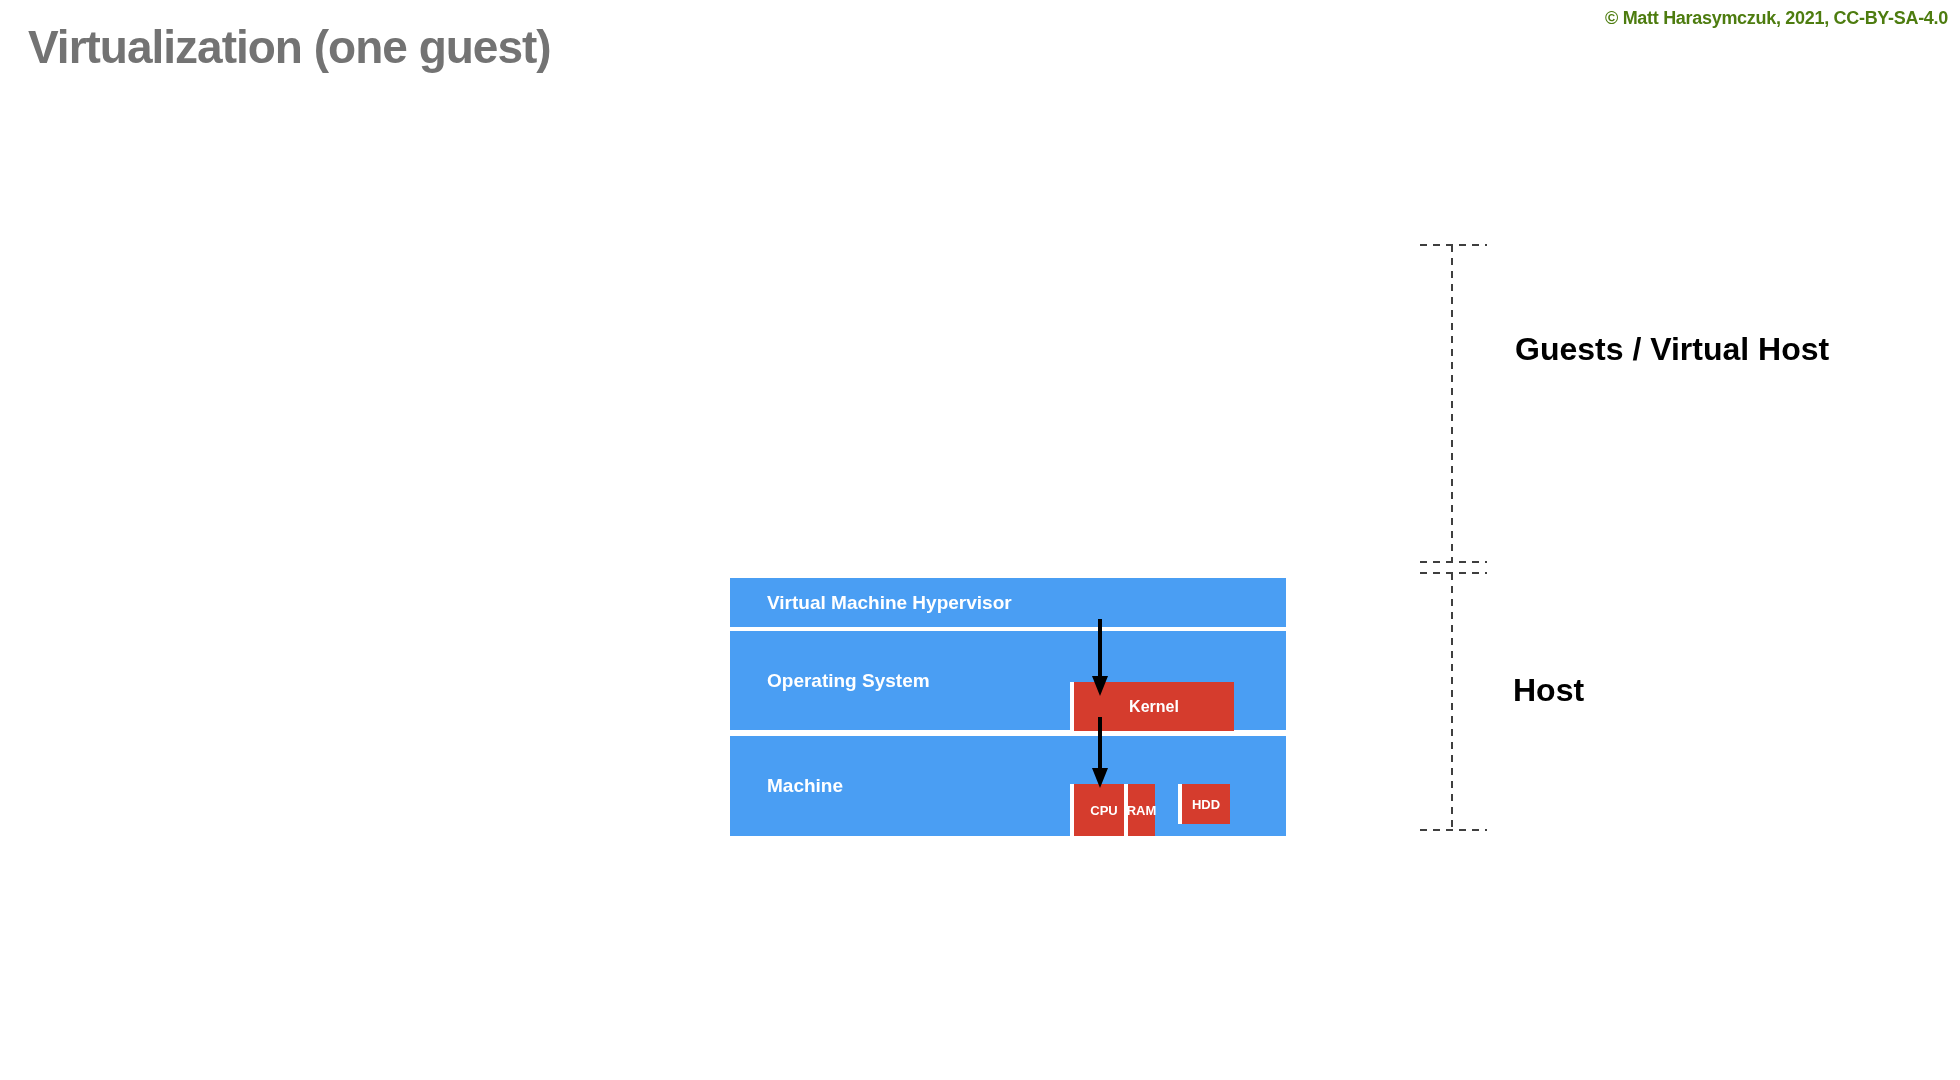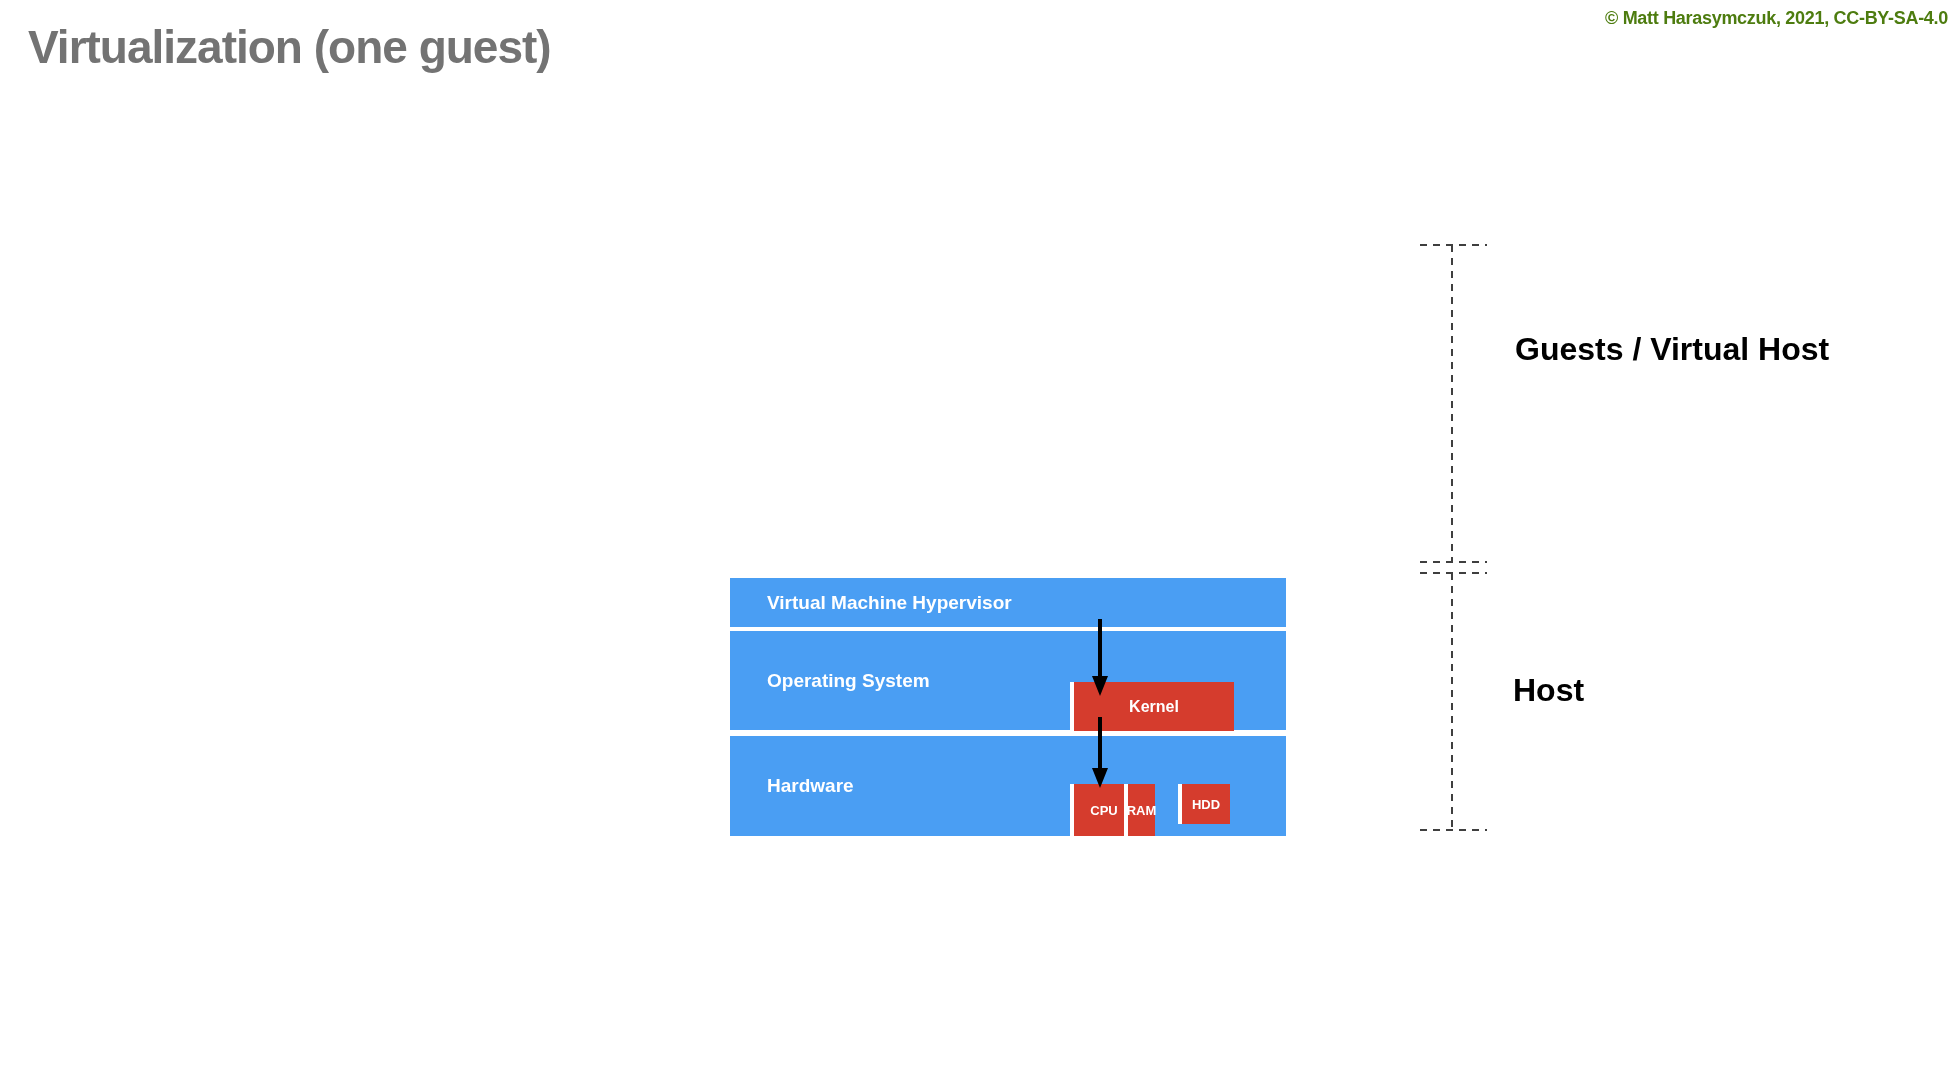--- a/index.html
+++ b/index.html
@@ -104,21 +104,21 @@
 
 <div class="layer" id="layer-hypervisor">
   <span class="layer-label">Virtual Machine Hypervisor</span>
 </div>
 
 <div class="layer" id="layer-os">
   <span class="layer-label">Operating System</span>
 </div>
 
 <div class="layer" id="layer-hardware">
-  <span class="layer-label">Hardware</span>
+  <span class="layer-label">Machine</span>
 </div>
 
 <div class="component" id="component-kernel">
   <span>Kernel</span>
 </div>
 <div class="component" id="component-cpu">
   <span>CPU</span>
 </div>
 <div class="component" id="component-ram">
   <span>RAM</span>

